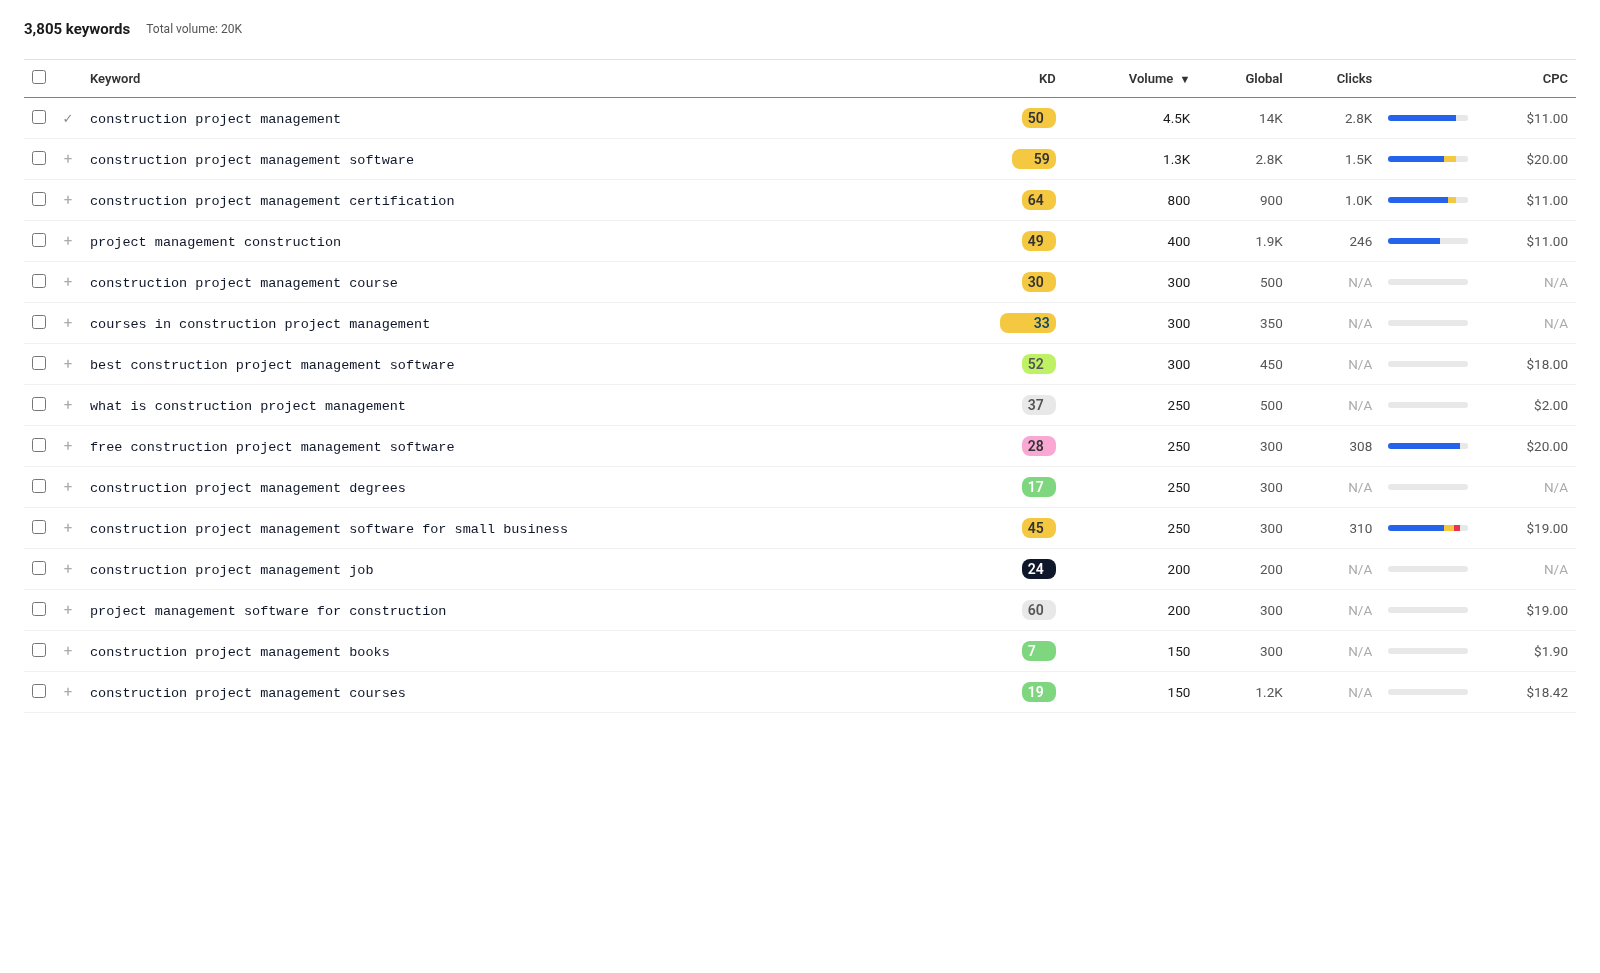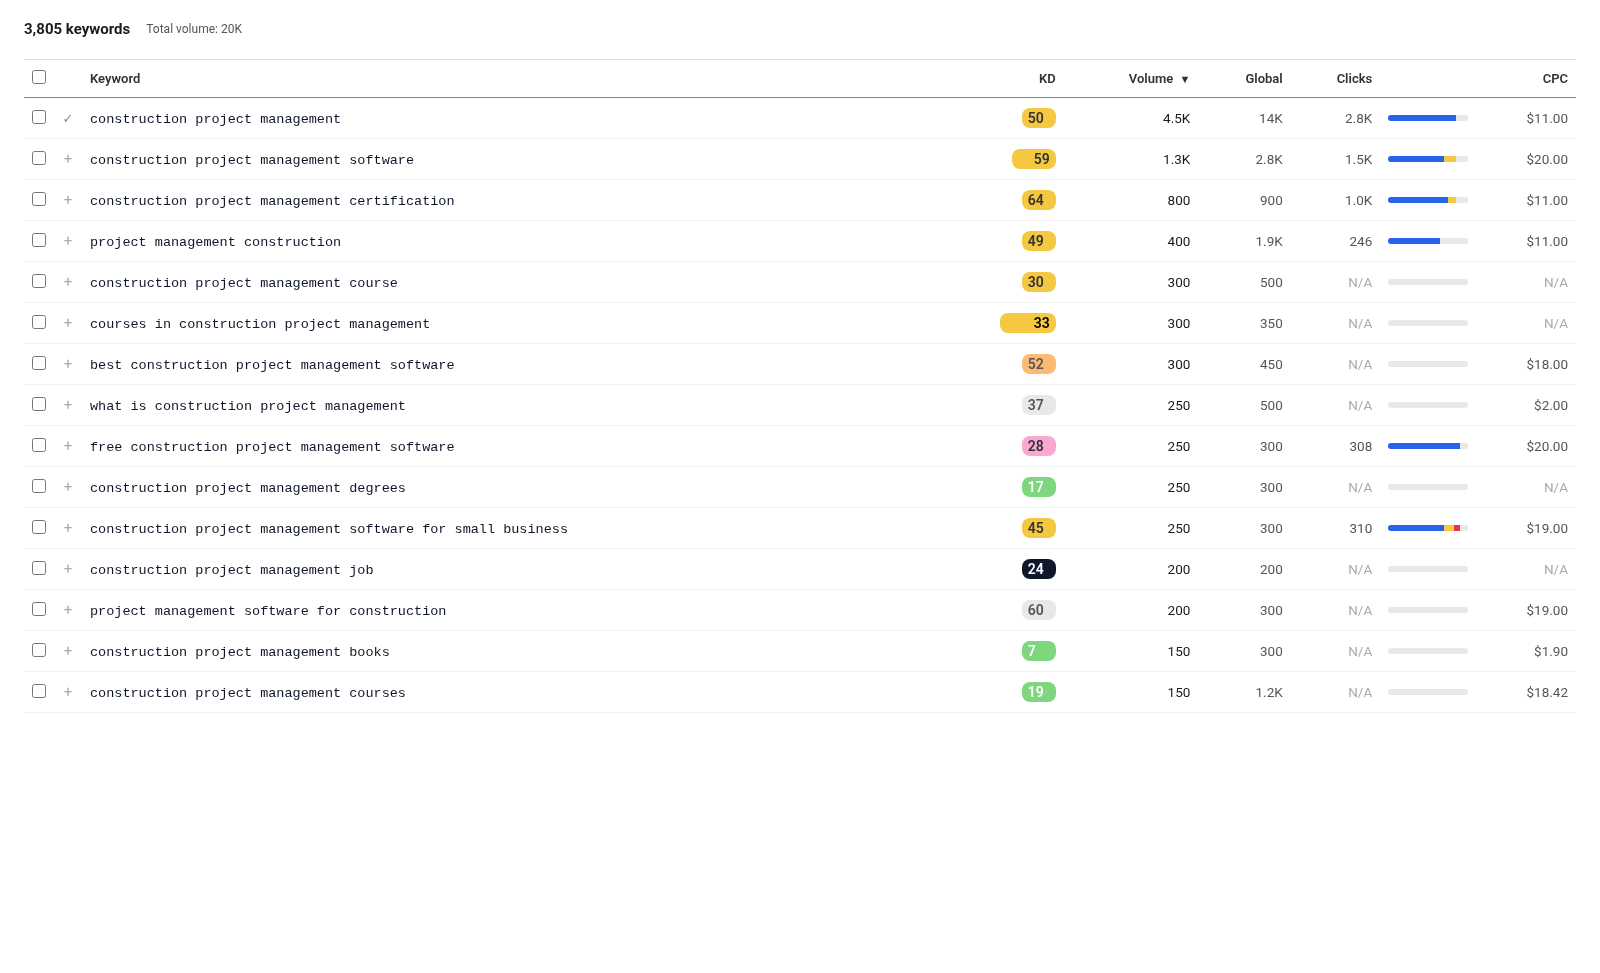--- a/index.html
+++ b/index.html
@@ -227,34 +227,34 @@
           <td class="col-clicks"><span class="na-text">N/A</span></td>
           <td class="col-bar">
             <div class="bar-container"></div>
           </td>
           <td class="col-cpc"><span class="na-text">N/A</span></td>
         </tr>
         <tr>
           <td class="row-check"><input type="checkbox" style=""></td>
           <td class="row-action"><span class="plus-icon">+</span></td>
           <td><a class="keyword-link">courses in construction project management</a></td>
-          <td class="col-kd"><span class="kd-badge" style="background: rgb(245, 200, 66); color: #000000; padding-left: 34px;">33</span></td>
+          <td class="col-kd"><span class="kd-badge" style="background: rgb(245, 200, 66); color: #0c4a6e; padding-left: 34px;">33</span></td>
           <td class="col-volume">300</td>
           <td class="col-global">350</td>
           <td class="col-clicks"><span class="na-text">N/A</span></td>
           <td class="col-bar">
             <div class="bar-container"></div>
           </td>
           <td class="col-cpc"><span class="na-text">N/A</span></td>
         </tr>
         <tr>
           <td class="row-check"><input type="checkbox" style=""></td>
           <td class="row-action"><span class="plus-icon">+</span></td>
           <td><a class="keyword-link">best construction project management software</a></td>
-          <td class="col-kd"><span class="kd-badge" style="background: #fdba74; color: rgb(85, 85, 85);">52</span></td>
+          <td class="col-kd"><span class="kd-badge" style="background: #bef264; color: rgb(85, 85, 85);">52</span></td>
           <td class="col-volume">300</td>
           <td class="col-global">450</td>
           <td class="col-clicks"><span class="na-text">N/A</span></td>
           <td class="col-bar">
             <div class="bar-container"></div>
           </td>
           <td class="col-cpc">$18.00</td>
         </tr>
         <tr>
           <td class="row-check"><input type="checkbox" style=""></td>

